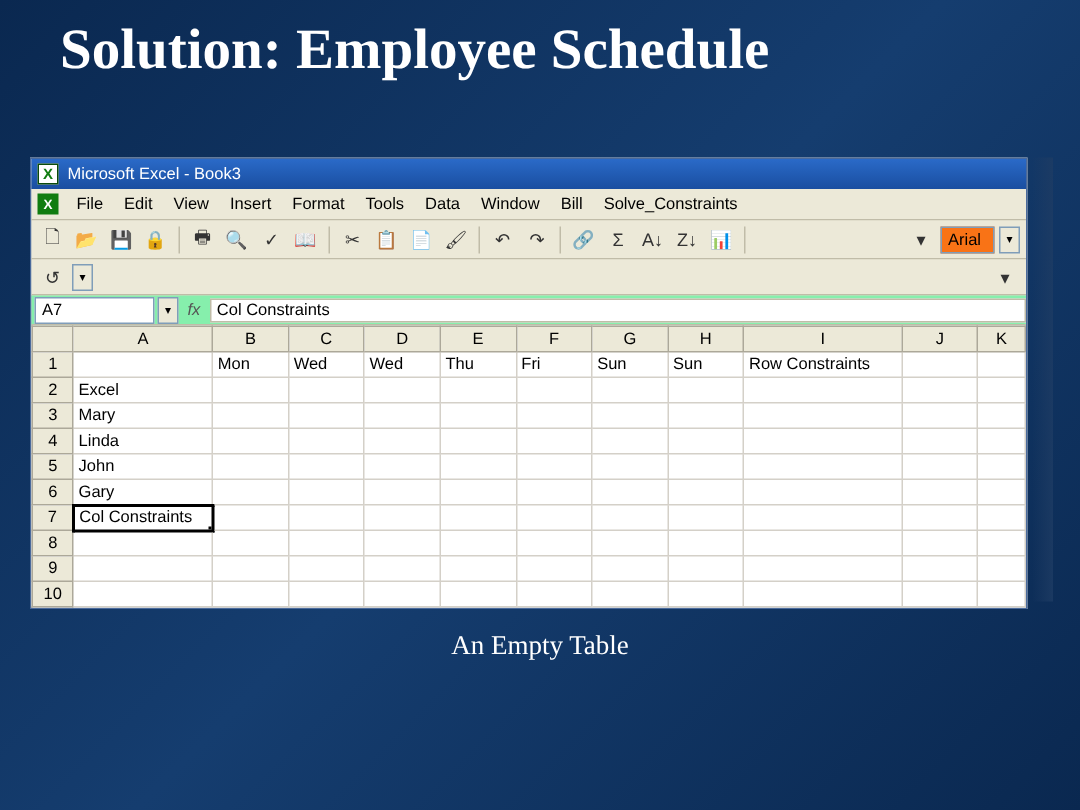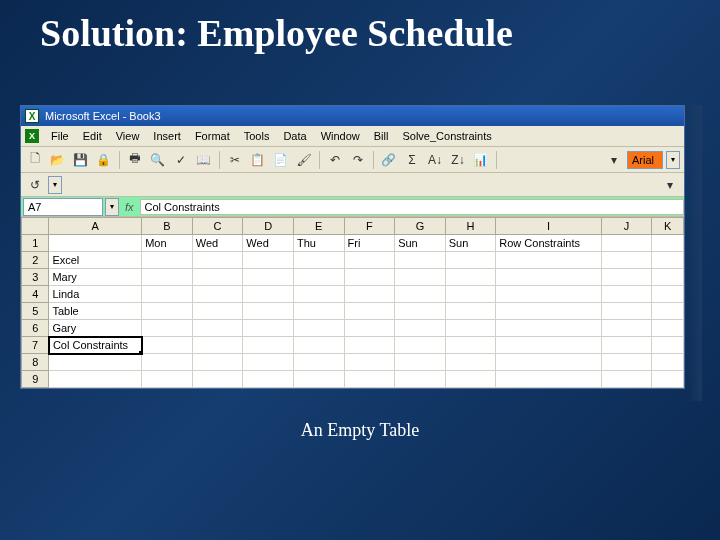--- a/index.html
+++ b/index.html
@@ -335,21 +335,21 @@
             <td class="col-E"></td>
             <td class="col-F"></td>
             <td class="col-G"></td>
             <td class="col-H"></td>
             <td class="col-I"></td>
             <td class="col-J"></td>
             <td class="col-K"></td>
           </tr>
           <tr>
             <th class="rowhead">5</th>
-            <td class="col-A">Table</td>
+            <td class="col-A">John</td>
             <td class="col-B"></td>
             <td class="col-C"></td>
             <td class="col-D"></td>
             <td class="col-E"></td>
             <td class="col-F"></td>
             <td class="col-G"></td>
             <td class="col-H"></td>
             <td class="col-I"></td>
             <td class="col-J"></td>
             <td class="col-K"></td>
@@ -403,20 +403,34 @@
             <td class="col-C"></td>
             <td class="col-D"></td>
             <td class="col-E"></td>
             <td class="col-F"></td>
             <td class="col-G"></td>
             <td class="col-H"></td>
             <td class="col-I"></td>
             <td class="col-J"></td>
             <td class="col-K"></td>
           </tr>
+          <tr>
+            <th class="rowhead">10</th>
+            <td class="col-A"></td>
+            <td class="col-B"></td>
+            <td class="col-C"></td>
+            <td class="col-D"></td>
+            <td class="col-E"></td>
+            <td class="col-F"></td>
+            <td class="col-G"></td>
+            <td class="col-H"></td>
+            <td class="col-I"></td>
+            <td class="col-J"></td>
+            <td class="col-K"></td>
+          </tr>
         </tbody>
       </table>
   </div>
 </div>
 
 <div class="side-shadow"></div>
 
 <div class="caption">An Empty Table</div>
 
 </body></html>

